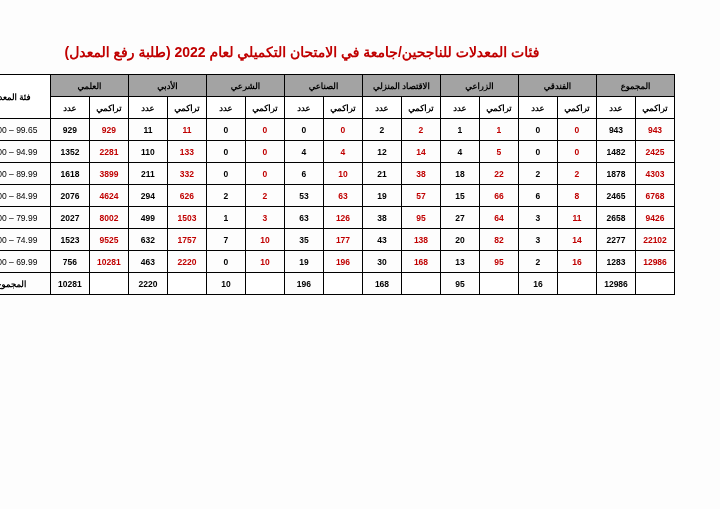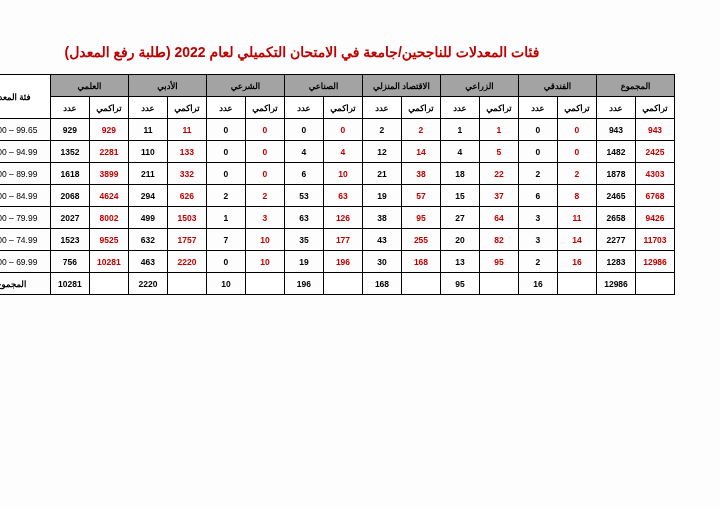--- a/index.html
+++ b/index.html
@@ -222,32 +222,32 @@
           <td class="num-black">211</td>
           <td class="num-red">3899</td>
           <td class="num-black">1618</td>
           <td class="cat-cell">89.99 – 85.00</td>
         </tr>
         <tr>
           <td class="num-red">6768</td>
           <td class="num-black">2465</td>
           <td class="num-red">8</td>
           <td class="num-black">6</td>
-          <td class="num-red">37</td>
+          <td class="num-red">66</td>
           <td class="num-black">15</td>
           <td class="num-red">57</td>
           <td class="num-black">19</td>
           <td class="num-red">63</td>
           <td class="num-black">53</td>
           <td class="num-red">2</td>
           <td class="num-black">2</td>
           <td class="num-red">626</td>
           <td class="num-black">294</td>
           <td class="num-red">4624</td>
-          <td class="num-black">2068</td>
+          <td class="num-black">2076</td>
           <td class="cat-cell">84.99 – 80.00</td>
         </tr>
         <tr>
           <td class="num-red">9426</td>
           <td class="num-black">2658</td>
           <td class="num-red">11</td>
           <td class="num-black">3</td>
           <td class="num-red">64</td>
           <td class="num-black">27</td>
           <td class="num-red">95</td>
@@ -256,27 +256,27 @@
           <td class="num-black">63</td>
           <td class="num-red">3</td>
           <td class="num-black">1</td>
           <td class="num-red">1503</td>
           <td class="num-black">499</td>
           <td class="num-red">8002</td>
           <td class="num-black">2027</td>
           <td class="cat-cell">79.99 – 75.00</td>
         </tr>
         <tr>
-          <td class="num-red">11703</td>
+          <td class="num-red">22102</td>
           <td class="num-black">2277</td>
           <td class="num-red">14</td>
           <td class="num-black">3</td>
           <td class="num-red">82</td>
           <td class="num-black">20</td>
-          <td class="num-red">255</td>
+          <td class="num-red">138</td>
           <td class="num-black">43</td>
           <td class="num-red">177</td>
           <td class="num-black">35</td>
           <td class="num-red">10</td>
           <td class="num-black">7</td>
           <td class="num-red">1757</td>
           <td class="num-black">632</td>
           <td class="num-red">9525</td>
           <td class="num-black">1523</td>
           <td class="cat-cell">74.99 – 70.00</td>

